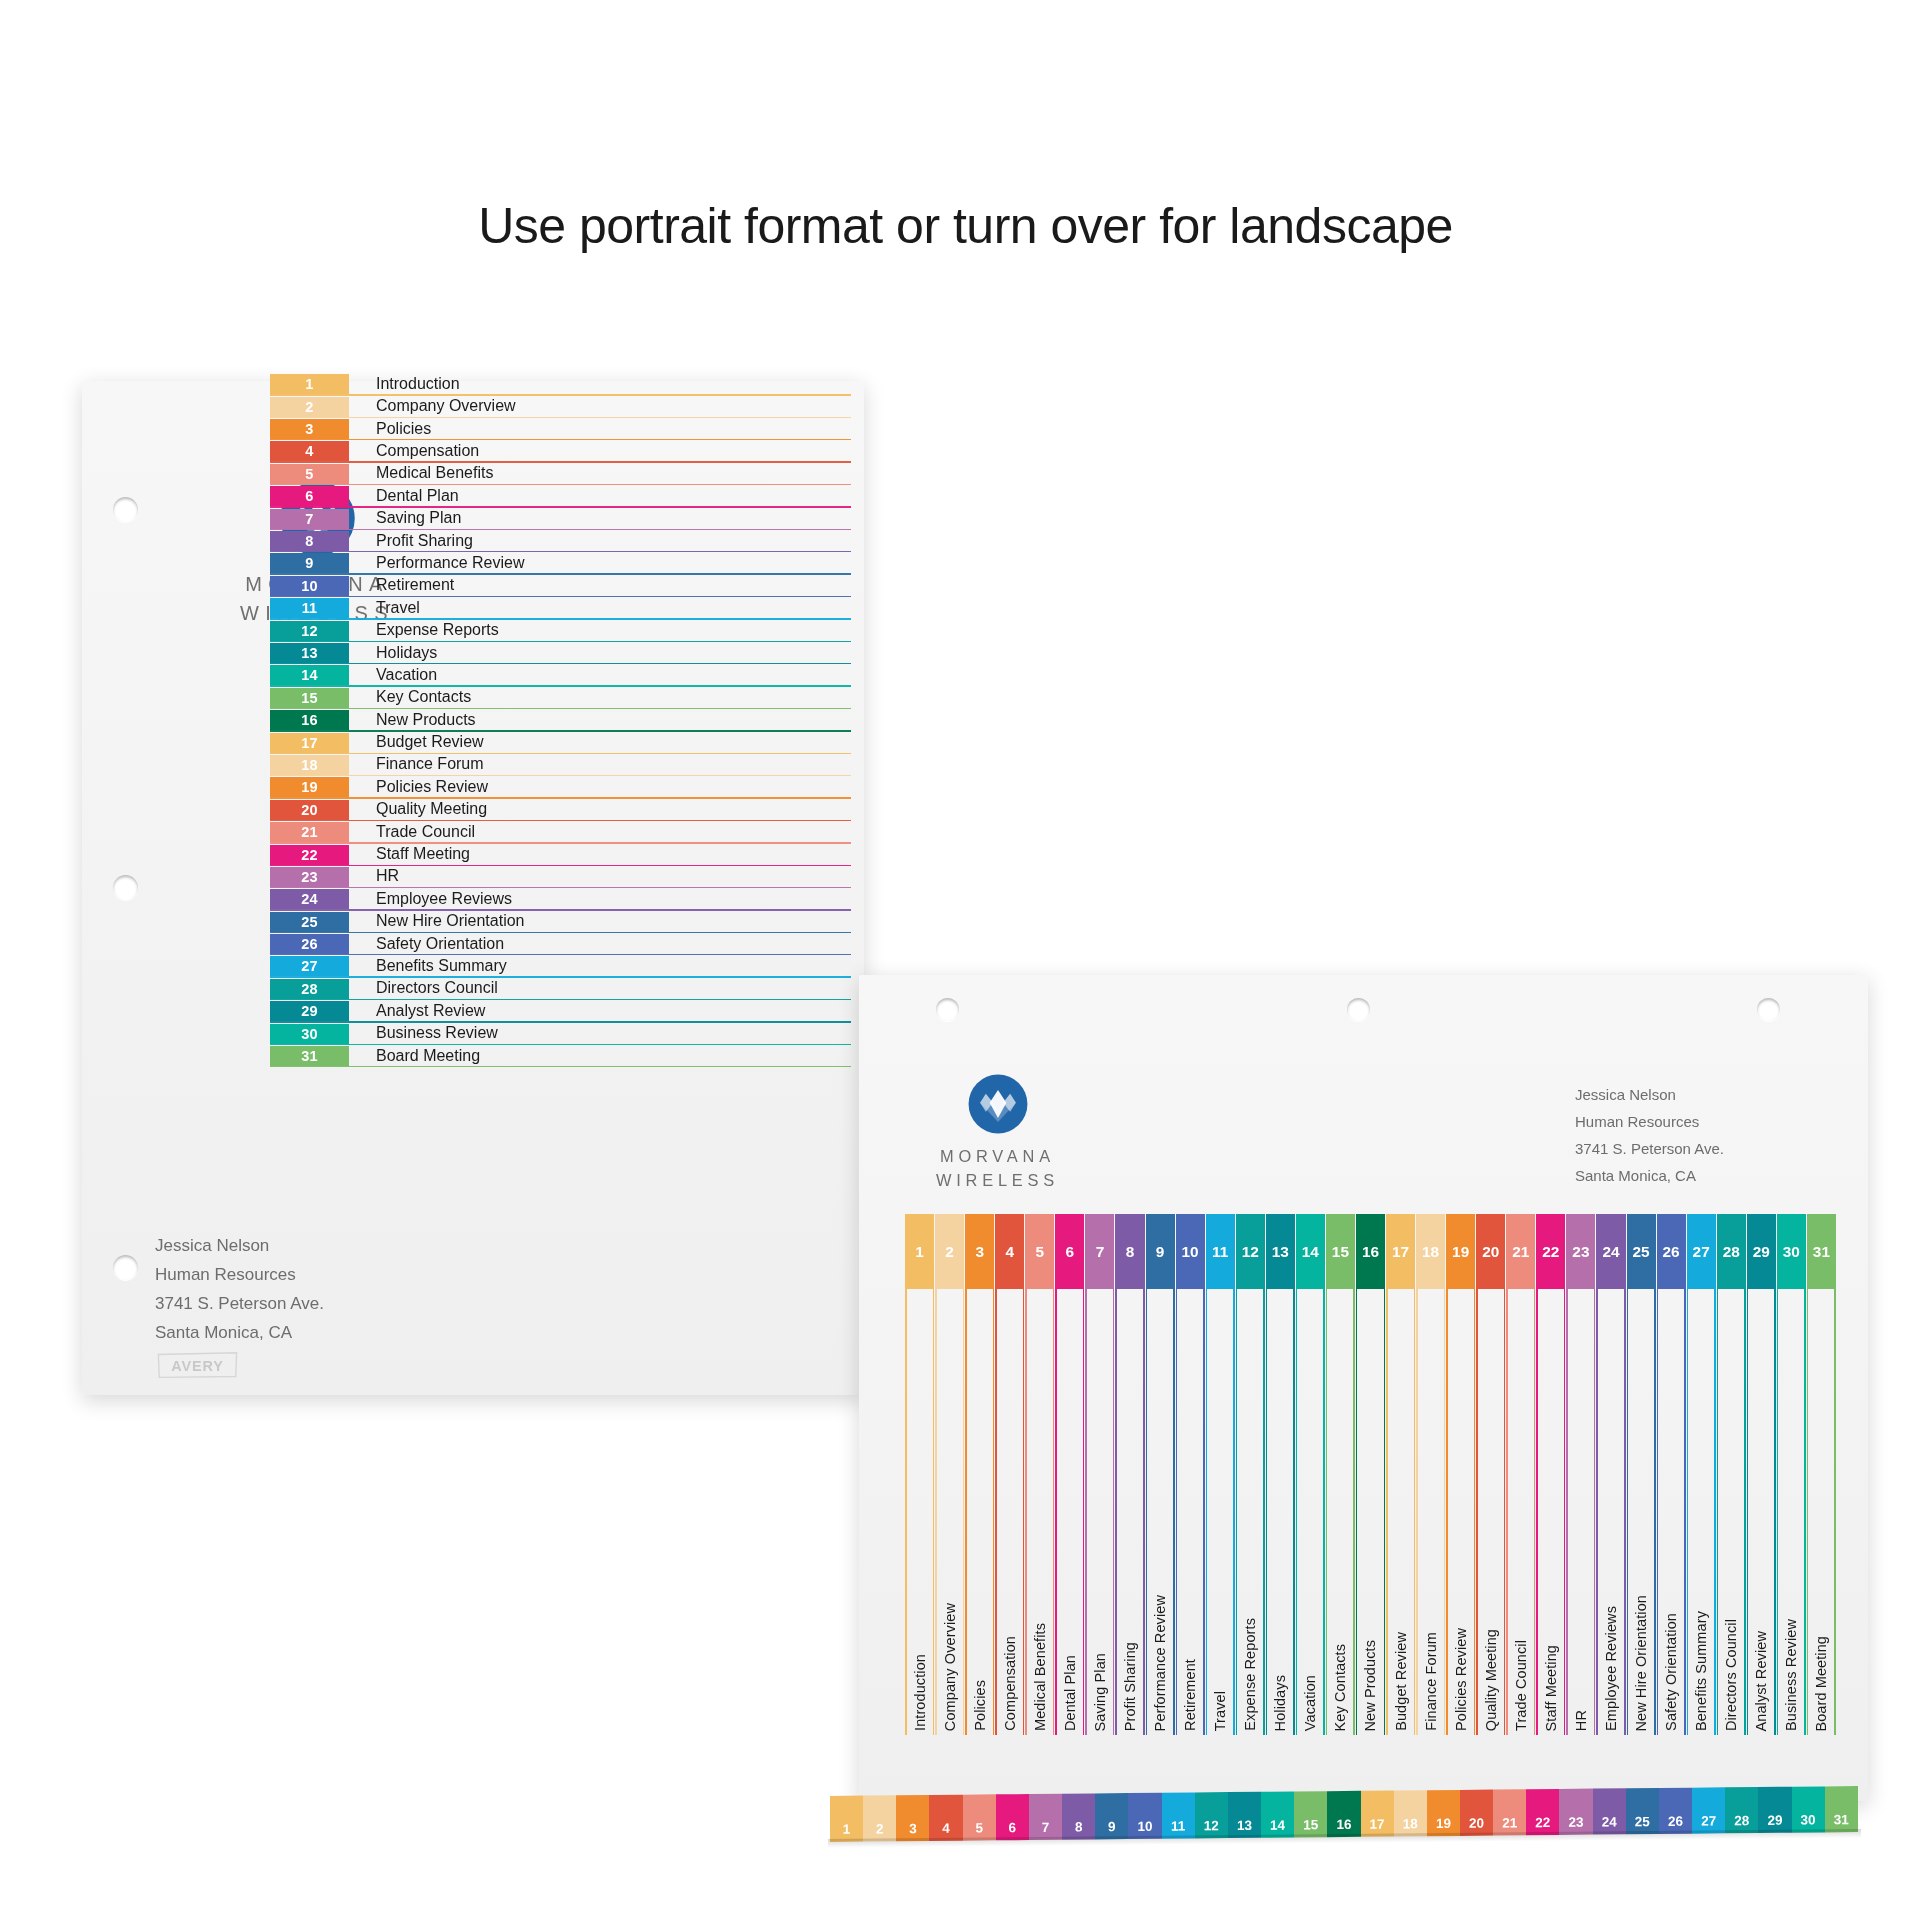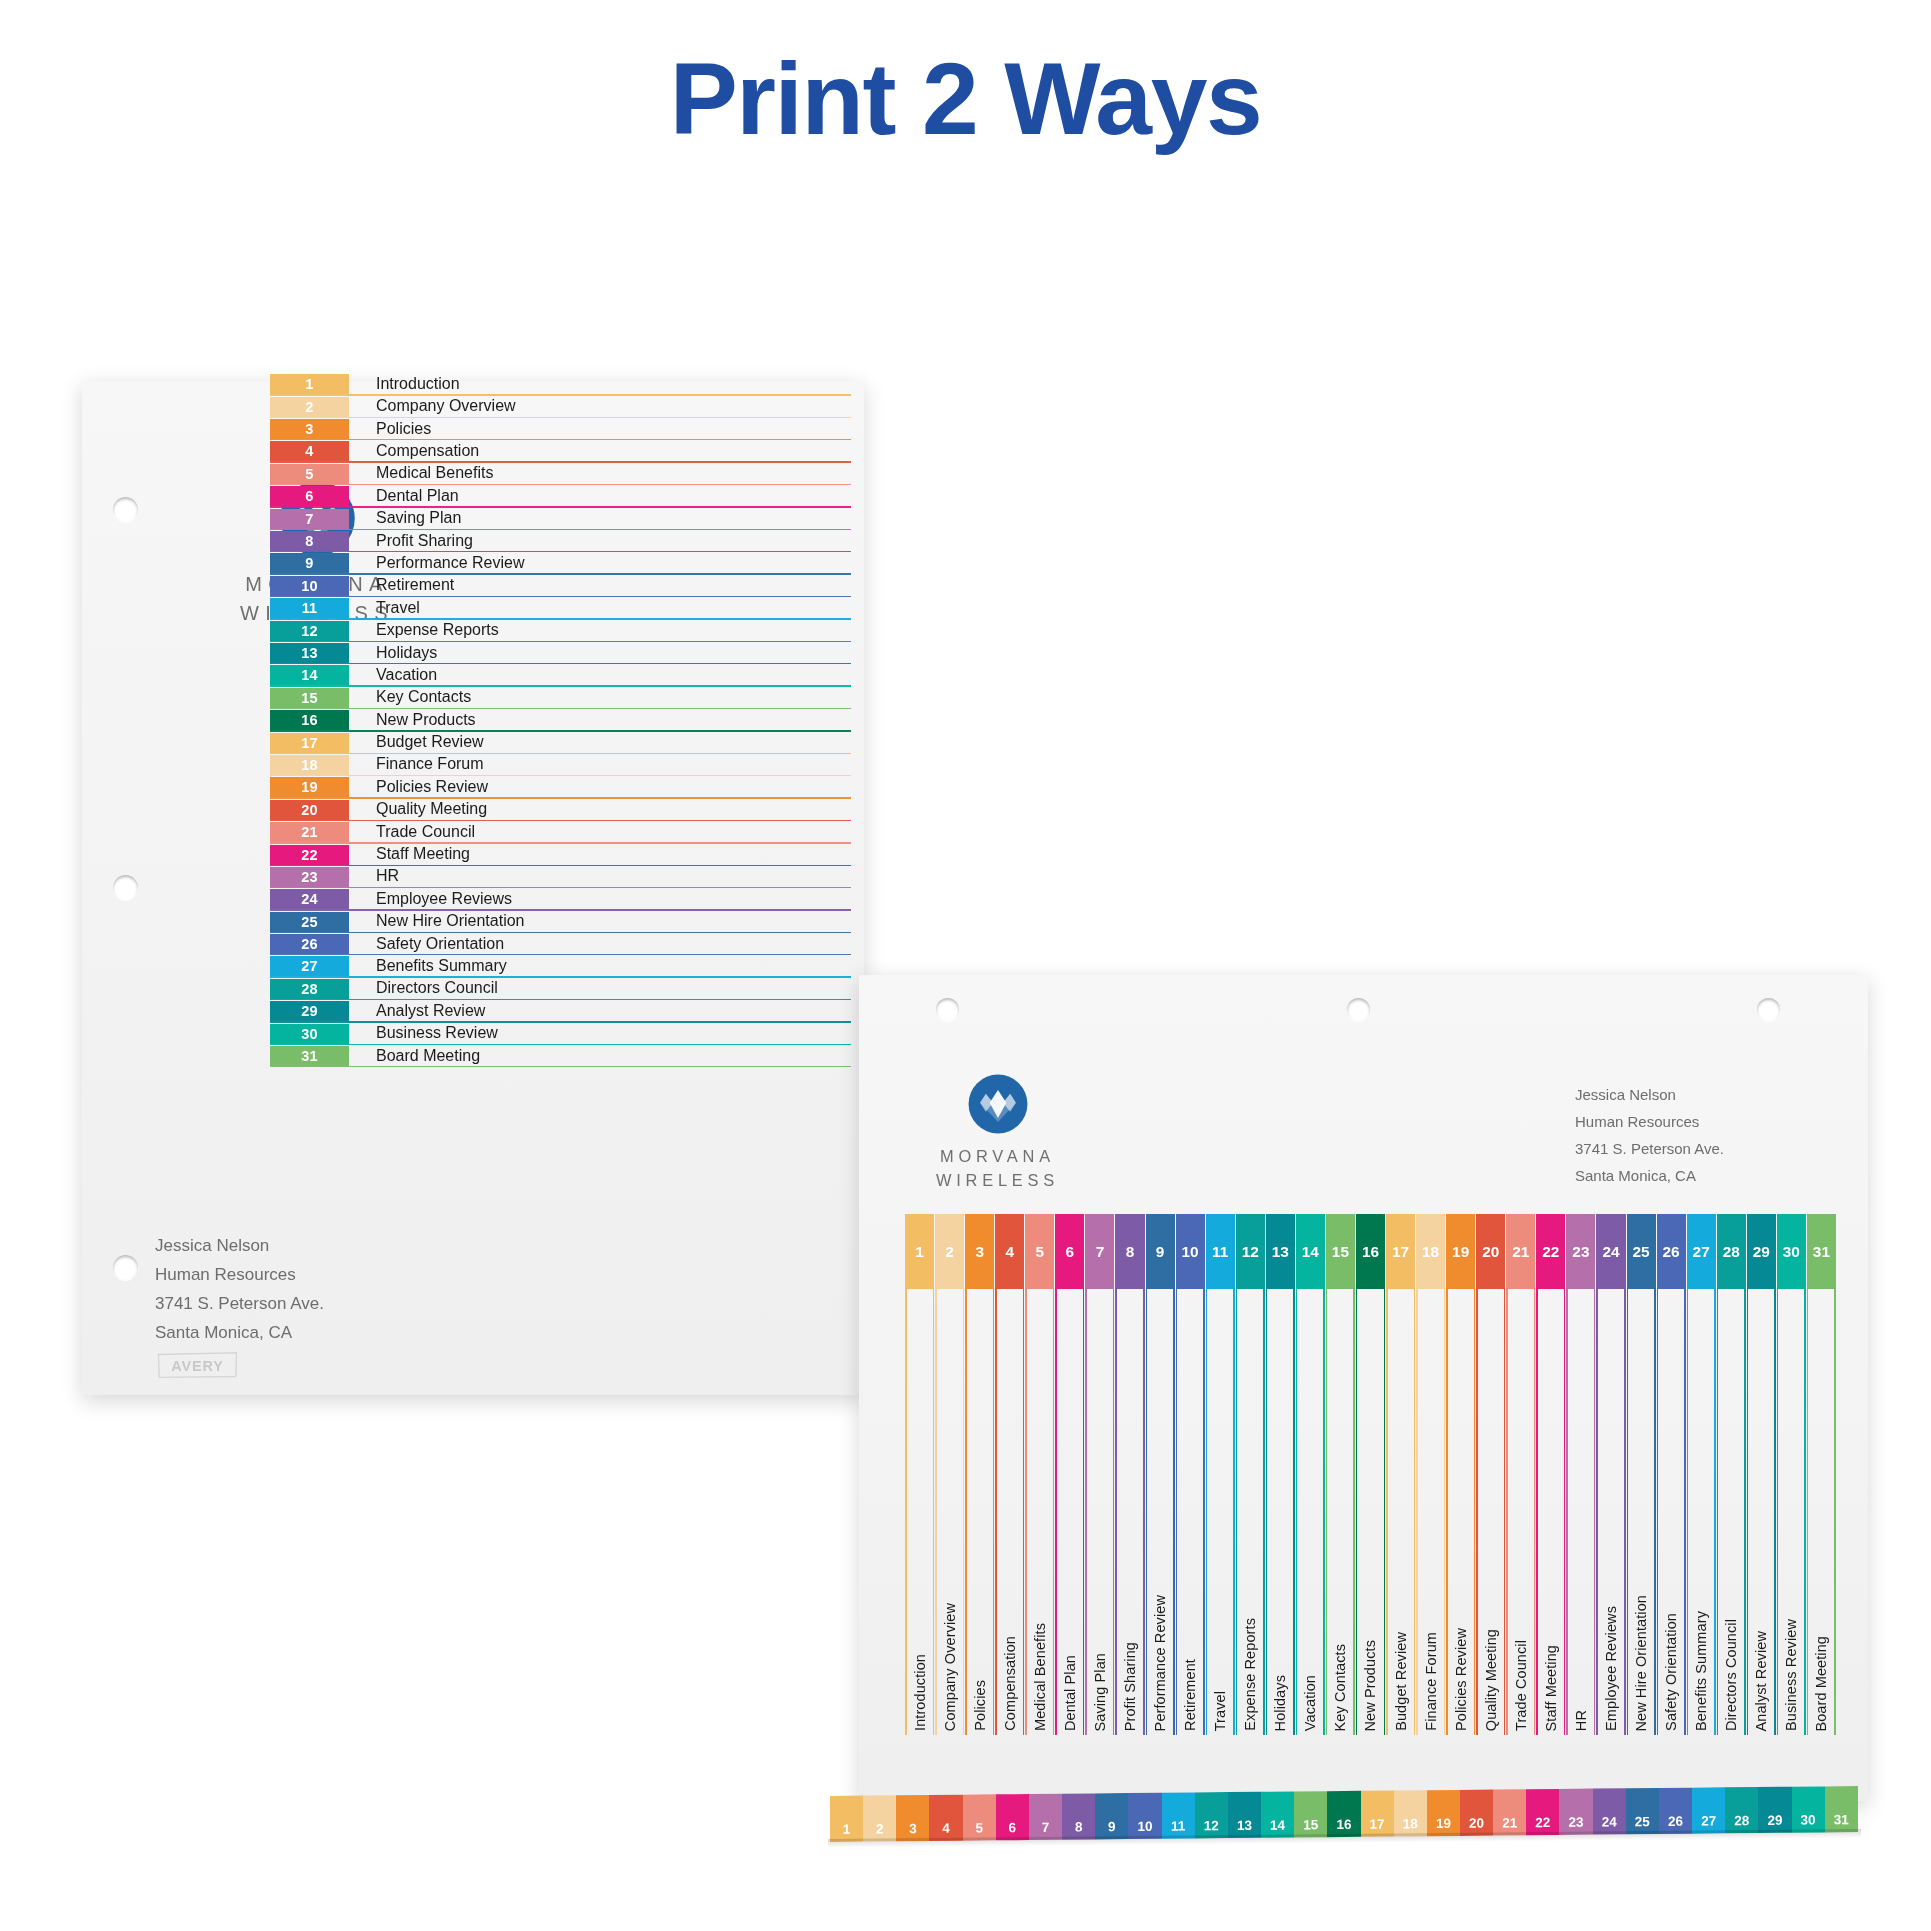--- a/index.html
+++ b/index.html
@@ -141,21 +141,21 @@
     position:absolute;left:828px;top:1834px;width:1033px;height:8.7px;
     background:linear-gradient(180deg,rgba(0,0,0,.16),rgba(0,0,0,0));
     transform:skewY(-0.55deg);
   }
 </style>
 </head>
 <body>
 
 <div id="stage">
 
-  <div class="hdr-title">Print 2 Ways</div>
+  <div class="hdr-sub">Use portrait format or turn over for landscape</div>
 
   <div class="sheet" id="portrait">
 
     <div class="hole" id="p-hole1"></div>
     <div class="hole" id="p-hole2"></div>
     <div class="hole" id="p-hole3"></div>
 
     <div class="p-logo">
       <div class="mark">
         <svg viewBox="0 0 100 100" width="81" height="81">

